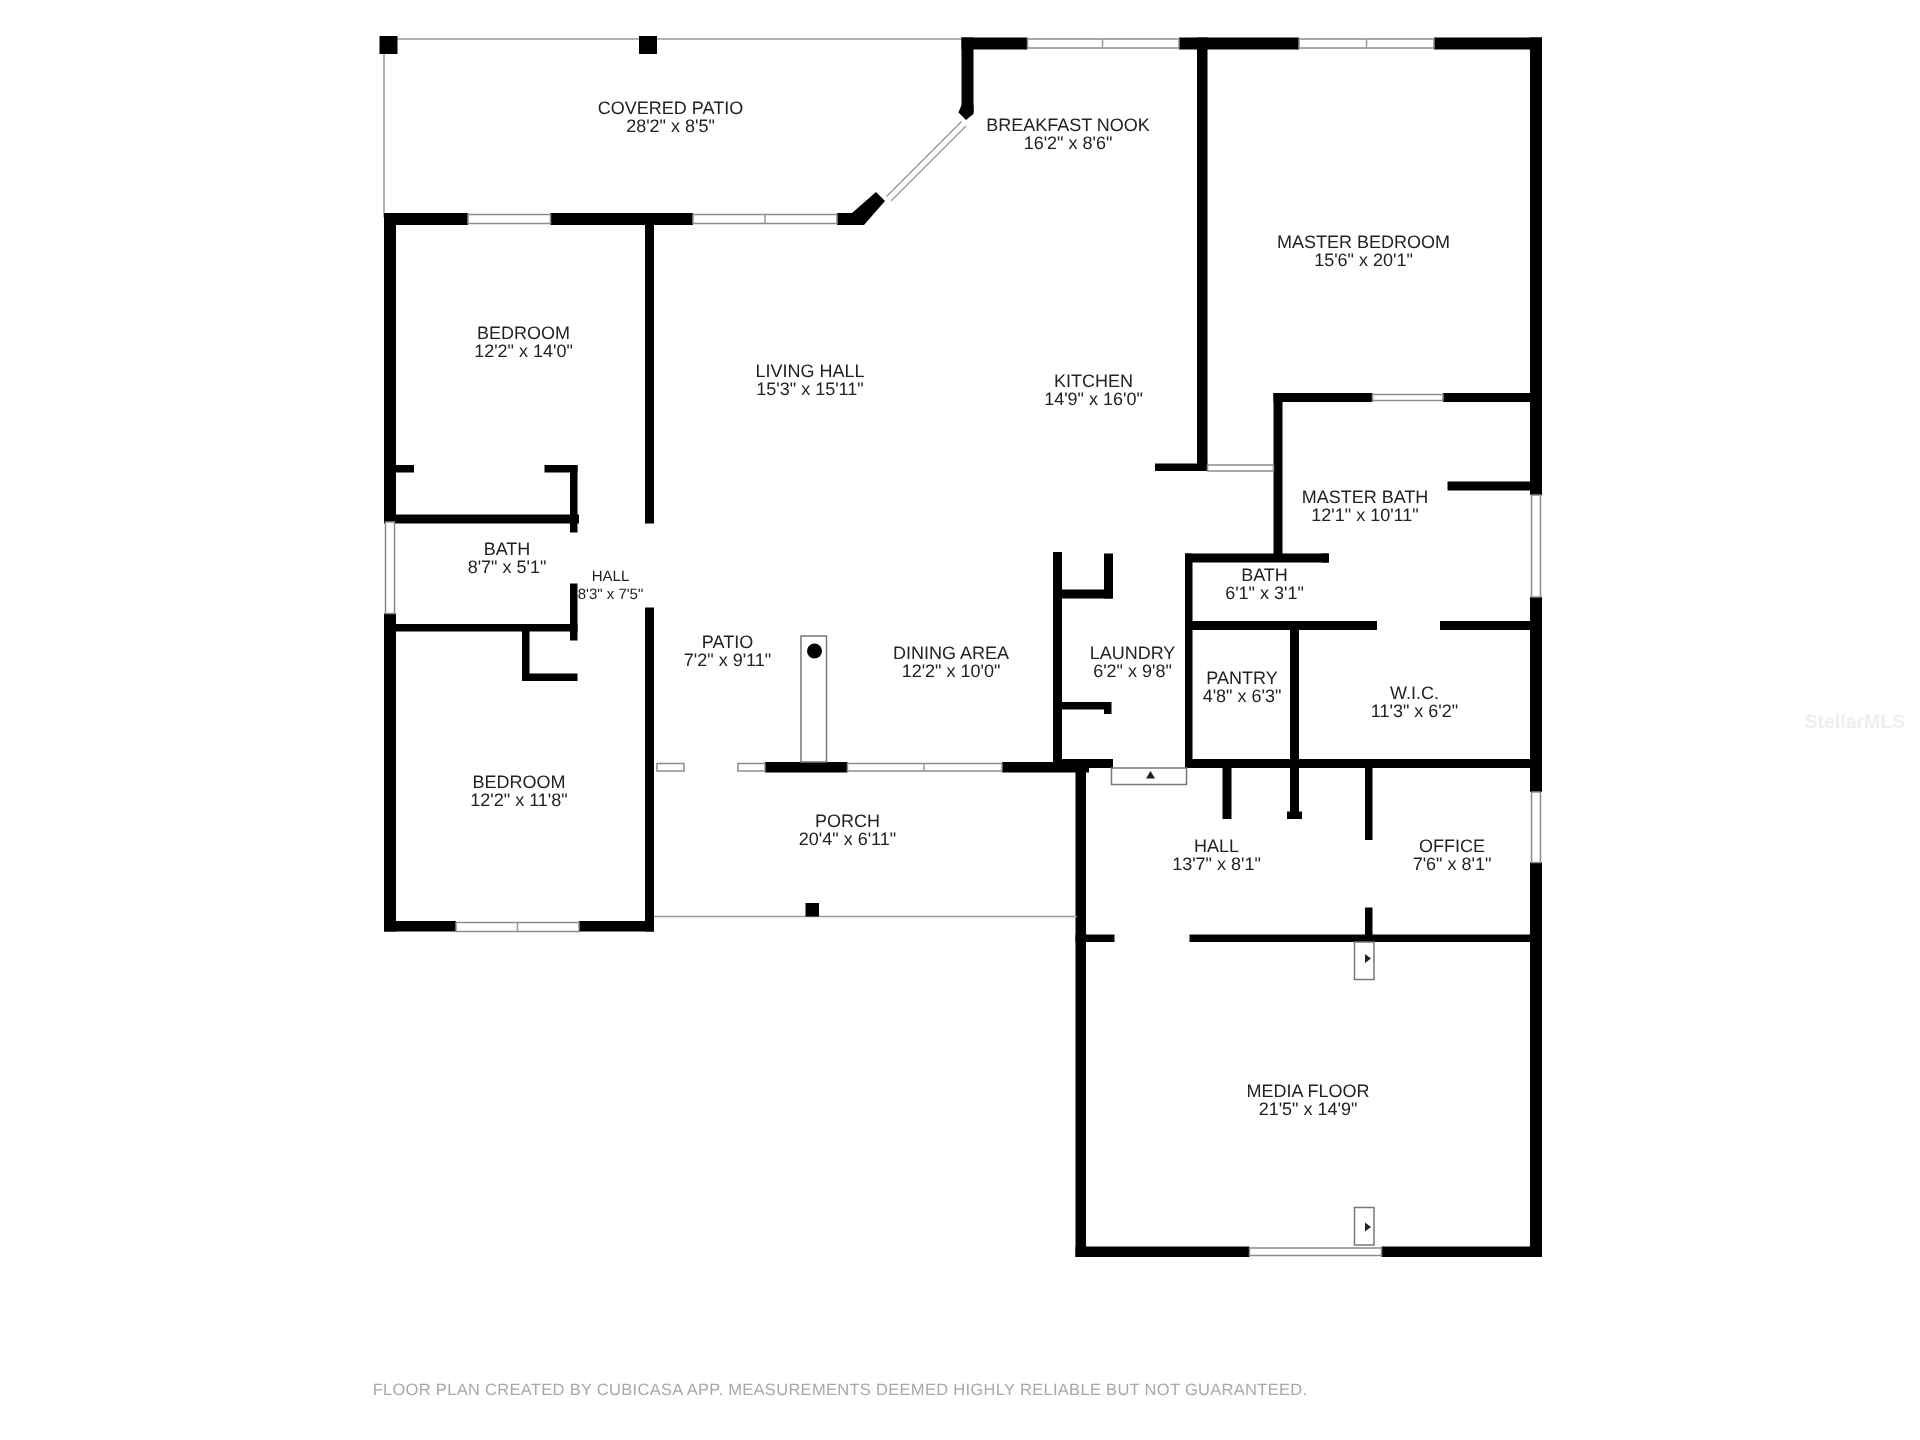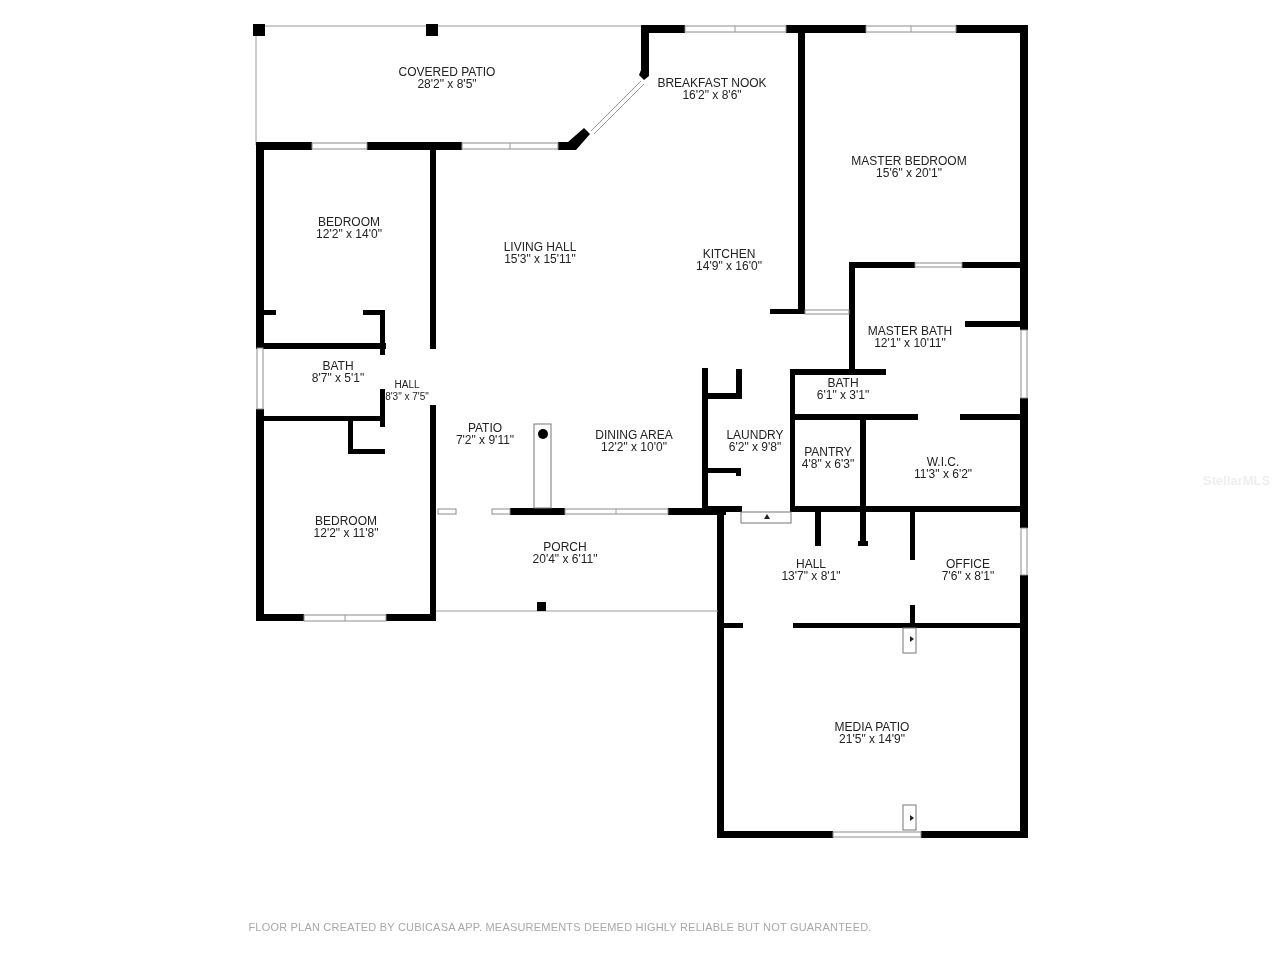--- a/index.html
+++ b/index.html
@@ -211,18 +211,18 @@
 </div>
 <div class="room-label" style="left:811px;top:558px;">
   <span>HALL</span>
   <span class="dim">13'7" x 8'1"</span>
 </div>
 <div class="room-label" style="left:968px;top:558px;">
   <span>OFFICE</span>
   <span class="dim">7'6" x 8'1"</span>
 </div>
 <div class="room-label" style="left:872px;top:721px;">
-  <span>MEDIA PATIO</span>
+  <span>MEDIA FLOOR</span>
   <span class="dim">21'5" x 14'9"</span>
 </div>
 
 <div class="watermark">StellarMLS</div>
 <div class="footer">FLOOR PLAN CREATED BY CUBICASA APP. MEASUREMENTS DEEMED HIGHLY RELIABLE BUT NOT GUARANTEED.</div>
 
 </body></html>

